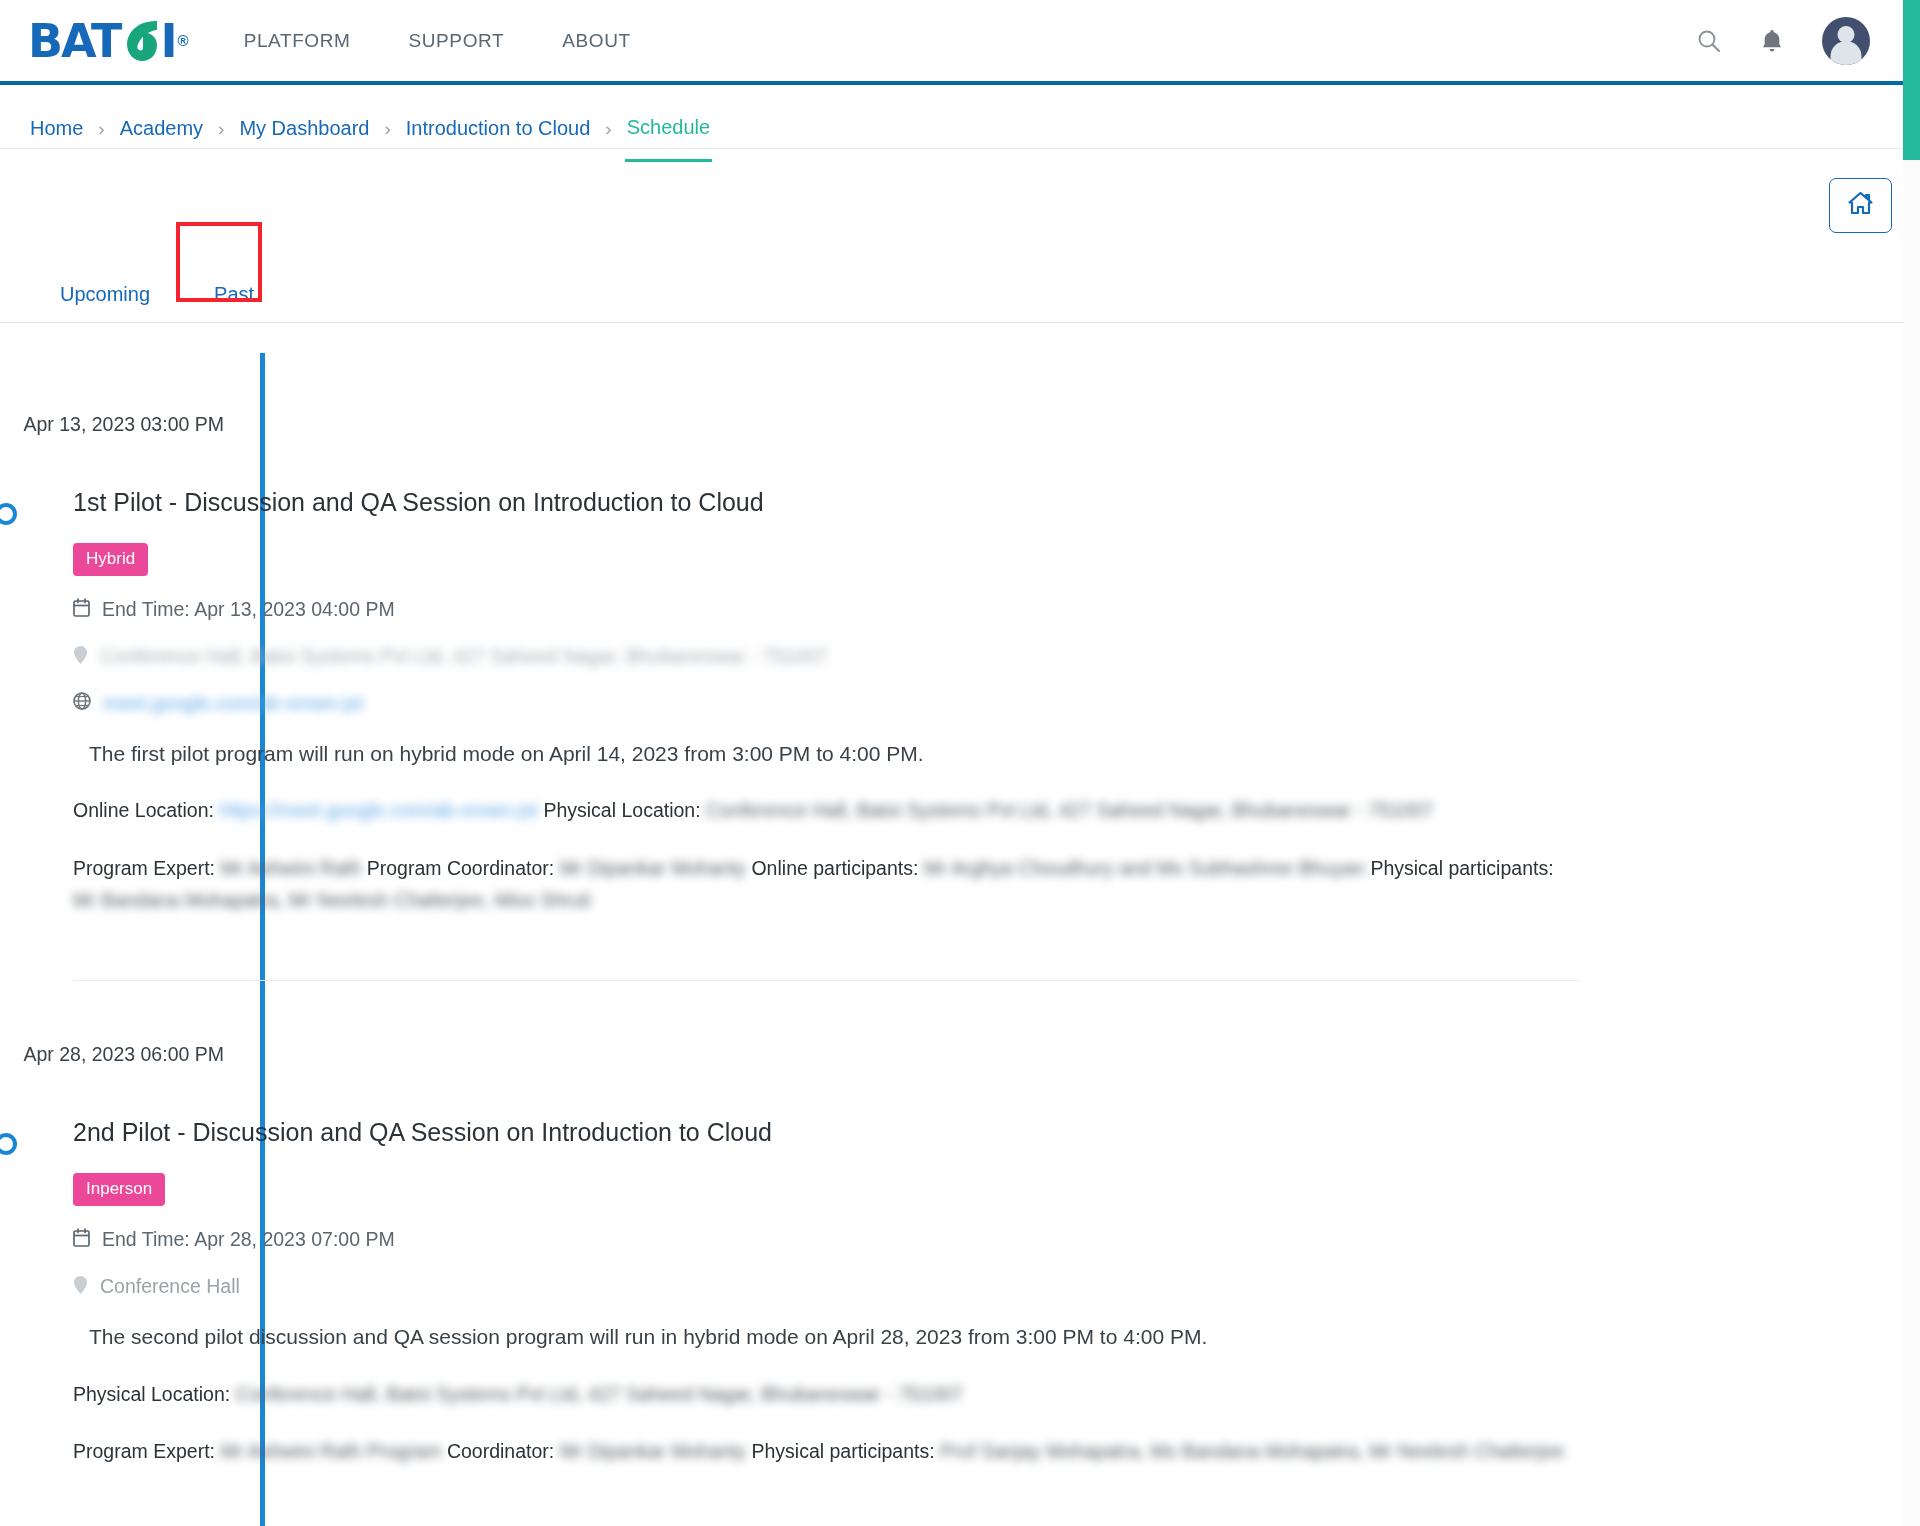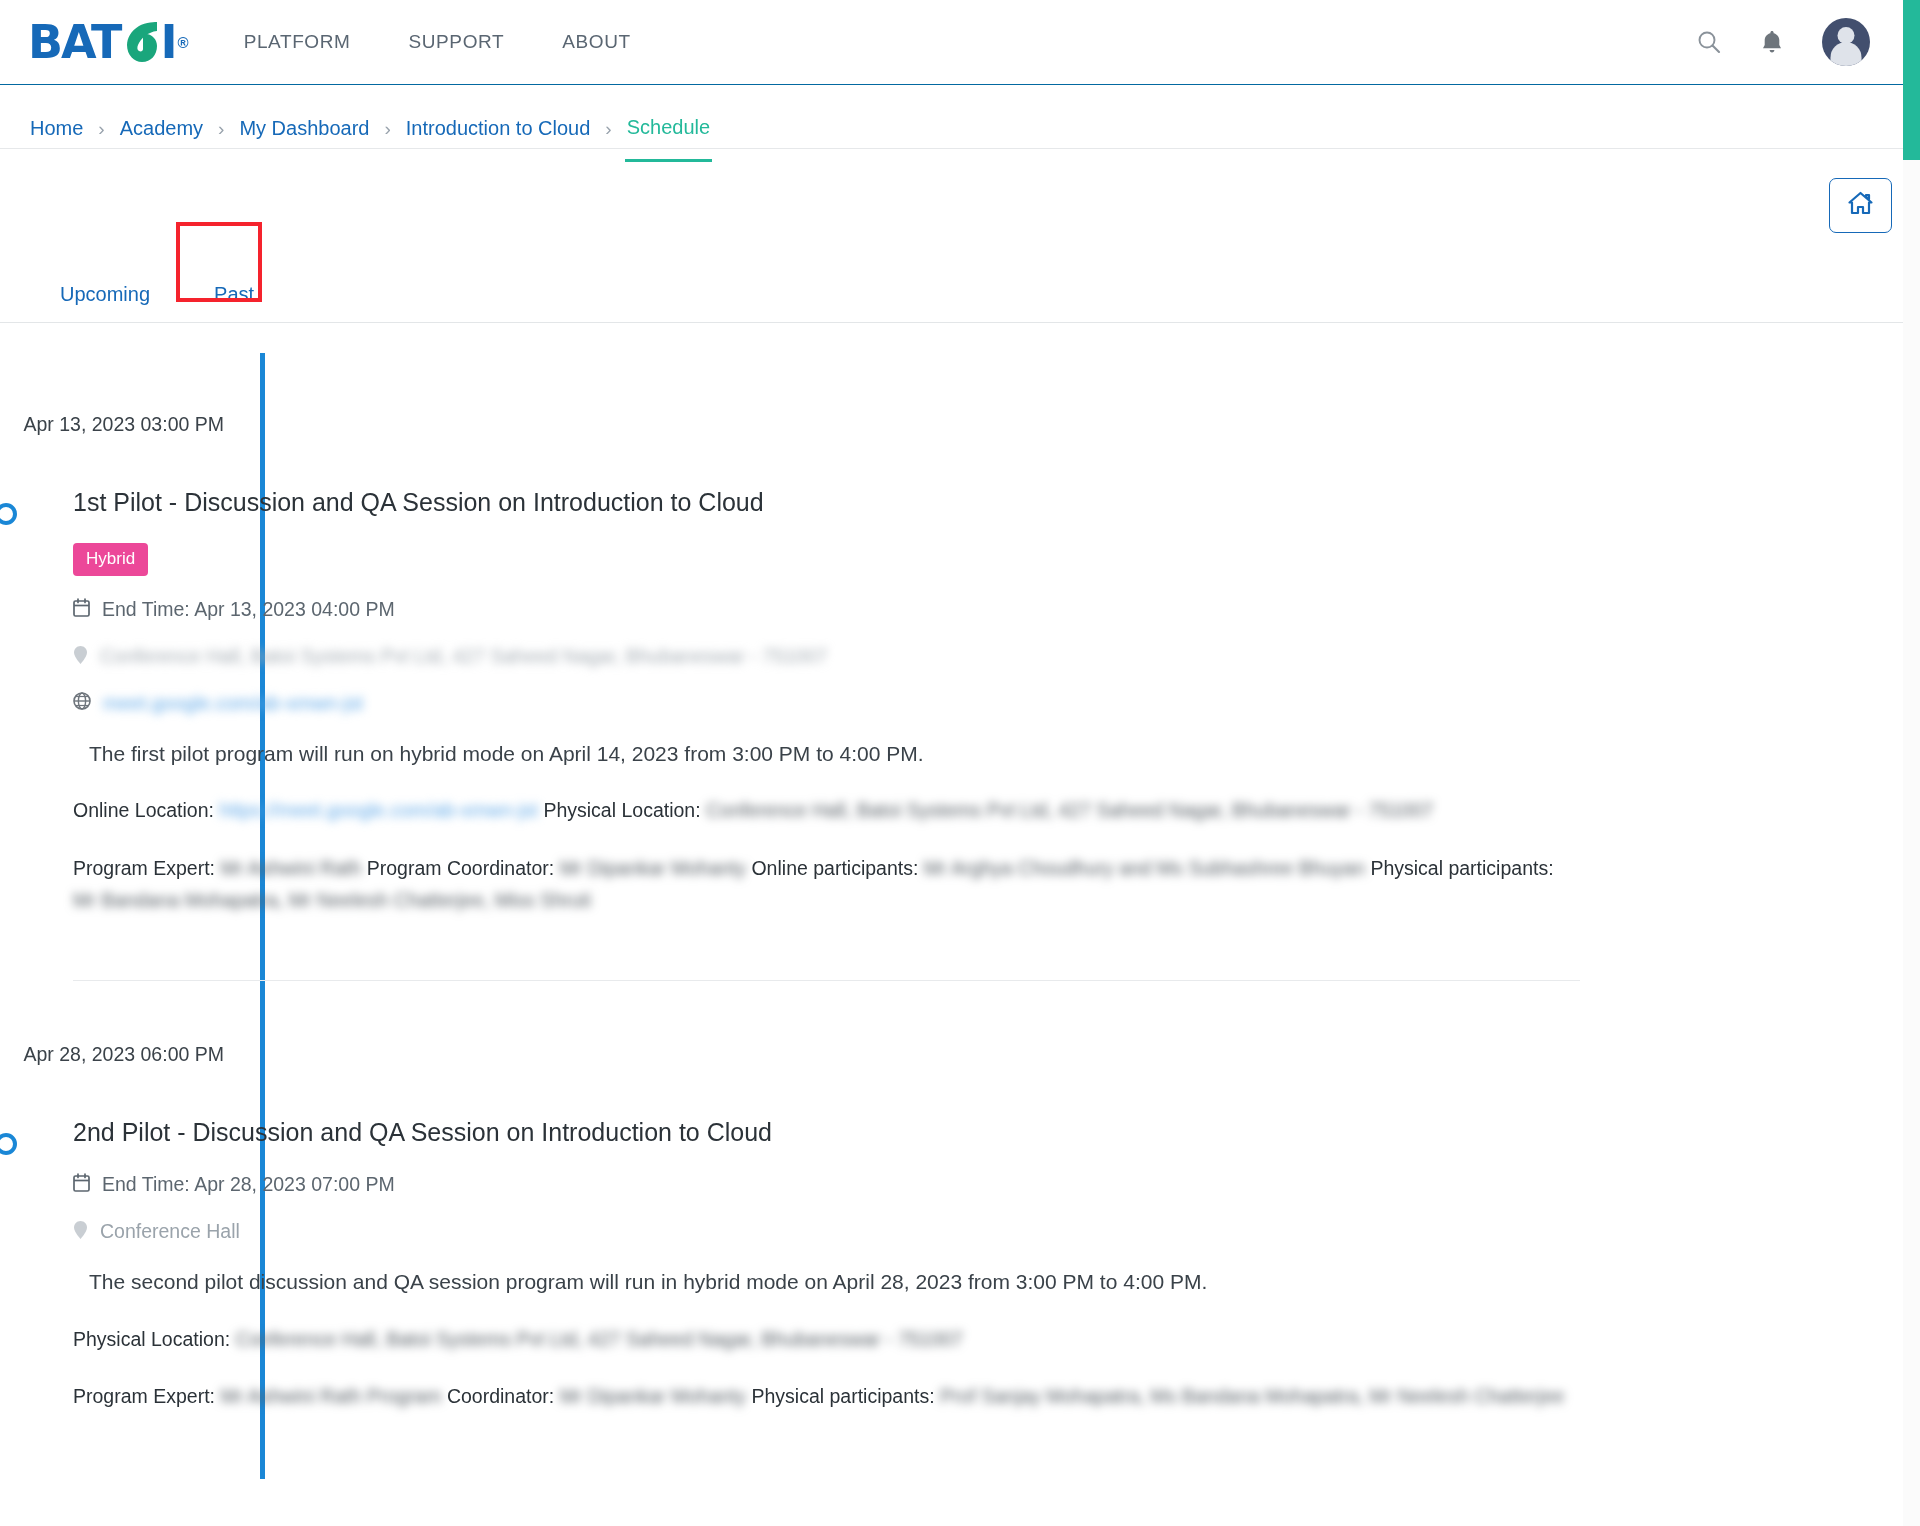--- a/index.html
+++ b/index.html
@@ -10,21 +10,21 @@
     font-family: "Liberation Sans", sans-serif;
     overflow: hidden;
   }
 
   
   .topbar {
     height: 85px;
     display: flex;
     align-items: center;
     padding: 0 28px 0 28px;
-    border-bottom: 1px solid #0369a1;
+    border-bottom: 4px solid #0369a1;
     background: #fff;
     position: relative;
   }
   .logo {
     display: flex;
     align-items: center;
     font-weight: 700;
     letter-spacing: -1px;
     line-height: 1;
     user-select: none;
@@ -421,20 +421,21 @@
     </div>
   </div>
 
   <div class="event">
     <div class="ev-time">Apr 28, 2023 06:00 PM</div>
     <div class="ev-dot-col">
       <span class="ev-dot"></span>
     </div>
     <div class="ev-body">
       <h2 class="ev-title">2nd Pilot - Discussion and QA Session on Introduction to Cloud</h2>
+      <div><span class="badge">Inperson</span></div>
 
       <div class="meta-row">
         <span class="meta-icon">
           <svg width="17" height="19" viewBox="0 0 17 19">
             <rect x="1" y="3" width="15" height="15" rx="1.5" fill="none" stroke="#5c666f" stroke-width="1.7"></rect>
             <line x1="1" y1="7.5" x2="16" y2="7.5" stroke="#5c666f" stroke-width="1.7"></line>
             <line x1="5" y1="1" x2="5" y2="4.5" stroke="#5c666f" stroke-width="1.7" stroke-linecap="round"></line>
             <line x1="12" y1="1" x2="12" y2="4.5" stroke="#5c666f" stroke-width="1.7" stroke-linecap="round"></line>
           </svg>
         </span>

